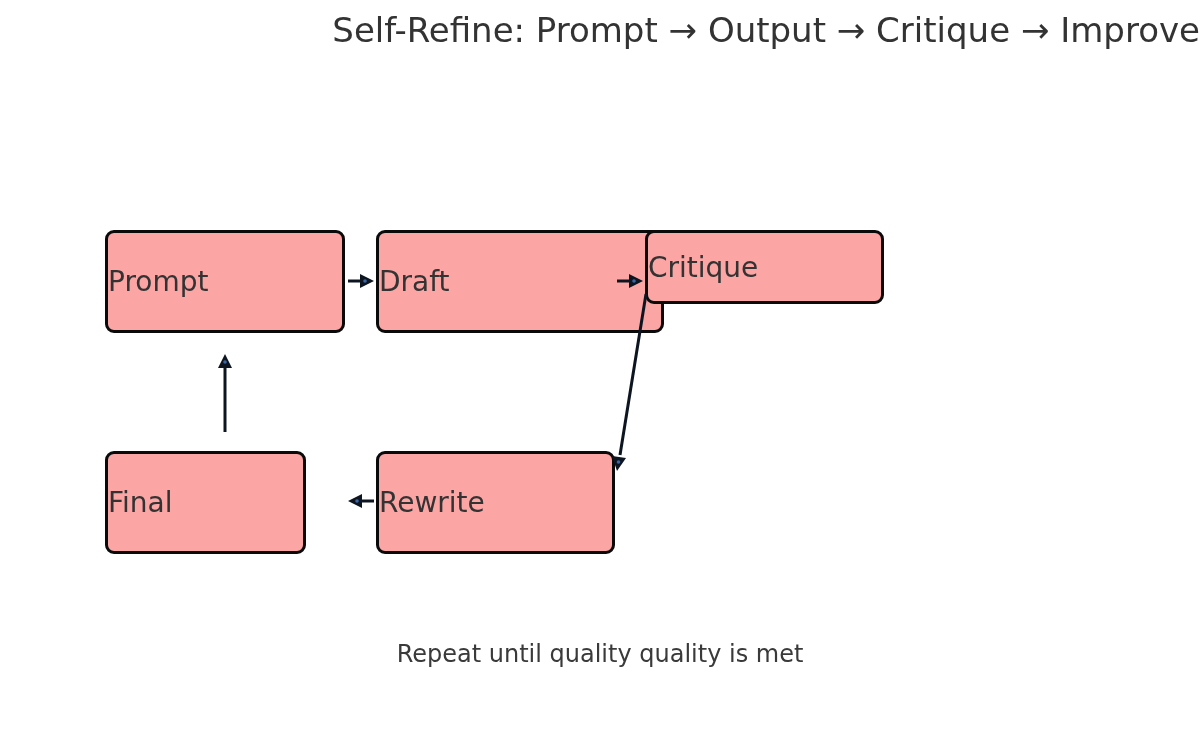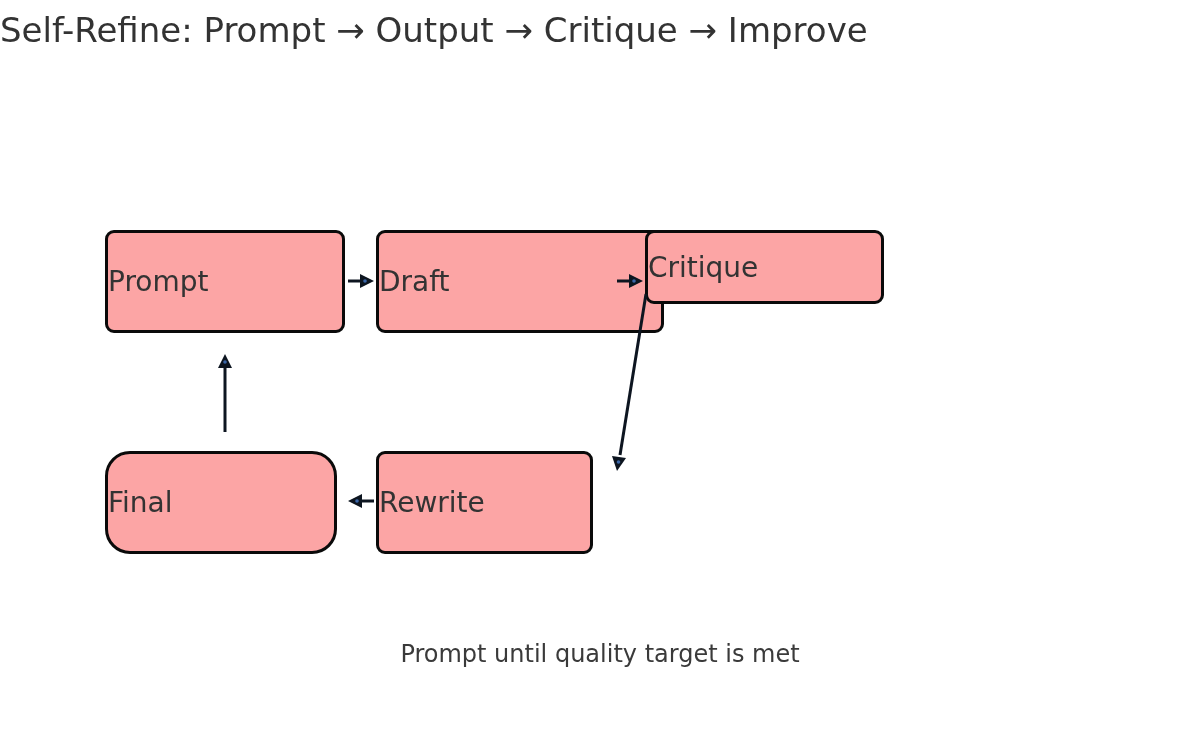--- a/index.html
+++ b/index.html
@@ -13,21 +13,21 @@
     height: 744px;
     background: #ffffff;
     font-family: "DejaVu Sans", "Liberation Sans", sans-serif;
     overflow: hidden;
   }
   .diagram-title {
     position: absolute;
     left: 0;
     top: 8px;
     width: 1200px;
-    text-align: left;
+    text-align: right;
     font-size: 34px;
     line-height: 44px;
     color: #333333;
     white-space: nowrap;
   }
   .node {
     position: absolute;
     box-sizing: border-box;
     background: #fca5a5;
     border: 3px solid #0a0a0a;
@@ -37,22 +37,22 @@
     justify-content: flex-start;
   }
   .node-label {
     font-size: 28px;
     color: #333333;
     white-space: nowrap;
   }
   .node-prompt   { left: 105px; top: 230px; width: 240px; height: 103px; }
   .node-draft    { left: 376px; top: 230px; width: 288px; height: 103px; }
   .node-critique { left: 645px; top: 230px; width: 239px; height: 74px; }
-  .node-final    { left: 105px; top: 451px; width: 232px; height: 103px; border-radius: 25px; }
-  .node-rewrite  { left: 376px; top: 451px; width: 217px; height: 103px; }
+  .node-final    { left: 105px; top: 451px; width: 201px; height: 103px; }
+  .node-rewrite  { left: 376px; top: 451px; width: 239px; height: 103px; }
   .arrows-layer {
     position: absolute;
     left: 0;
     top: 0;
     width: 1200px;
     height: 744px;
     pointer-events: none;
   }
   .edge-line {
     stroke: #0d1520;
@@ -132,15 +132,15 @@
       <circle class="edge-dot" cx="357" cy="501" r="1.8"></circle>
     </g>
 
     <g>
       <line class="edge-line" x1="225" y1="432" x2="225" y2="367"></line>
       <polygon class="edge-head" points="225,354 218,368 232,368"></polygon>
       <circle class="edge-dot" cx="225" cy="362" r="1.8"></circle>
     </g>
   </svg>
 
-  <div class="diagram-caption">Prompt until quality target is met</div>
+  <div class="diagram-caption">Repeat until quality quality is met</div>
 
 </div>
 
 </body></html>

